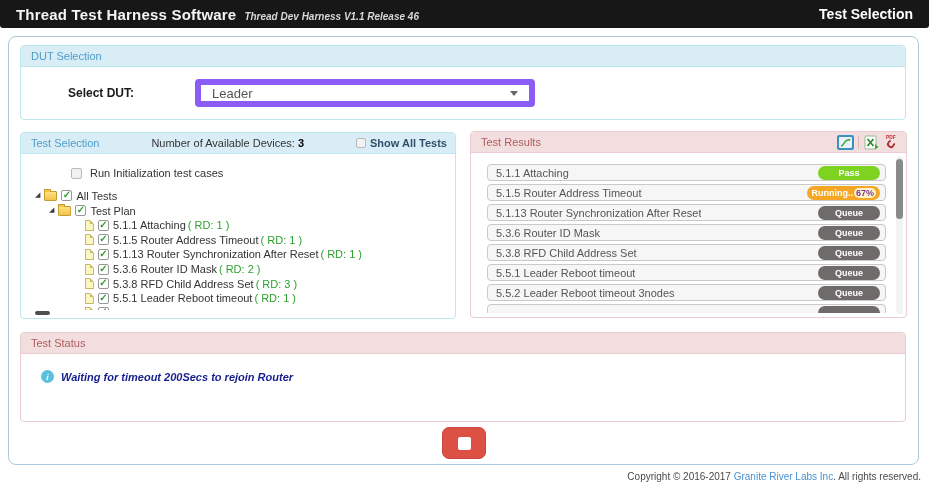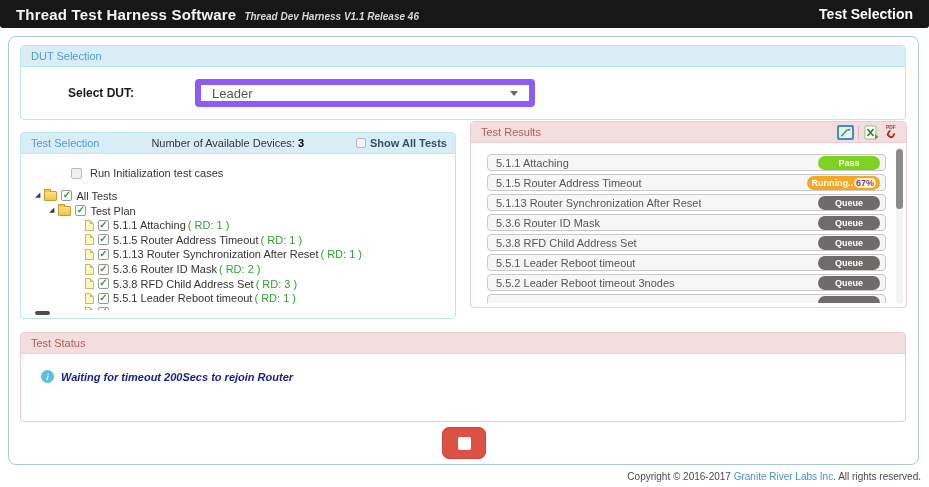--- a/index.html
+++ b/index.html
@@ -61,21 +61,21 @@
   .folder { position:relative; width:13px; height:10px; flex:none; margin-top:1px;
             background:linear-gradient(#fde182,#f3c447); border:1px solid #c59c30; border-radius:1px; }
   .folder::before { content:""; position:absolute; top:-3px; left:-1px; width:5px; height:2px;
                     background:#f3c447; border:1px solid #c59c30; border-bottom:none; border-radius:1px 1px 0 0; }
   .file { position:relative; width:9px; height:11px; flex:none; background:#fcf6c0; border:1px solid #c6b967; }
   .file::after { content:""; position:absolute; right:-1px; top:-1px; width:0; height:0;
                  border:2px solid; border-color:#fff #fff #c6b967 #c6b967; }
   .hthumb { position:absolute; left:14px; bottom:3px; width:15px; height:4px; background:#4f4f4f; border-radius:2px; cursor:pointer; }
 
   
-  .res-panel { left:461px; top:84px; width:437px; height:187px; }
+  .res-panel { left:461px; top:94px; width:437px; height:187px; }
   .res-head { justify-content:space-between; padding-right:6px; }
   .res-icons { display:flex; align-items:center; gap:4px; }
   .icon-divider { width:1px; height:13px; background:#dcb9b9; }
   .res-body { position:relative; height:164px; overflow:hidden; padding:11px 20px 0 16px; }
   .rrow { height:17px; background:#f6f6f6; border:1px solid #c9c9c9; border-radius:4px;
           display:flex; align-items:center; justify-content:space-between;
           padding:0 5px 0 8px; margin-bottom:3px; font-size:11px; color:#555; }
   .rname { overflow:hidden; white-space:nowrap; }
   .pill { min-width:62px; height:14px; border-radius:8px; display:inline-flex; align-items:center;
           justify-content:center; gap:1px; color:#fff; font-size:9px; font-weight:bold; padding:0 4px; flex:none; }

